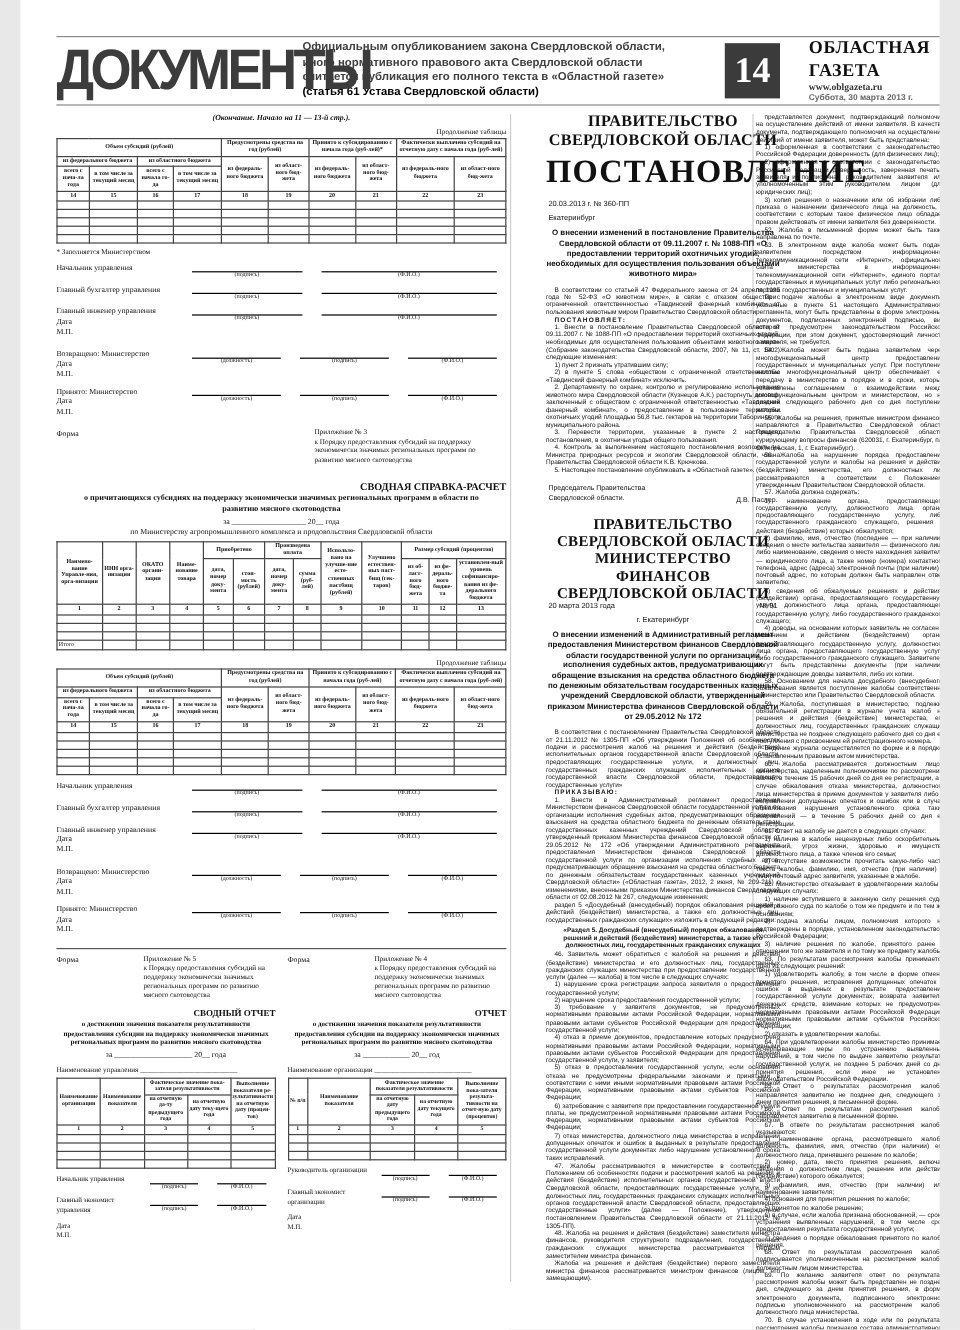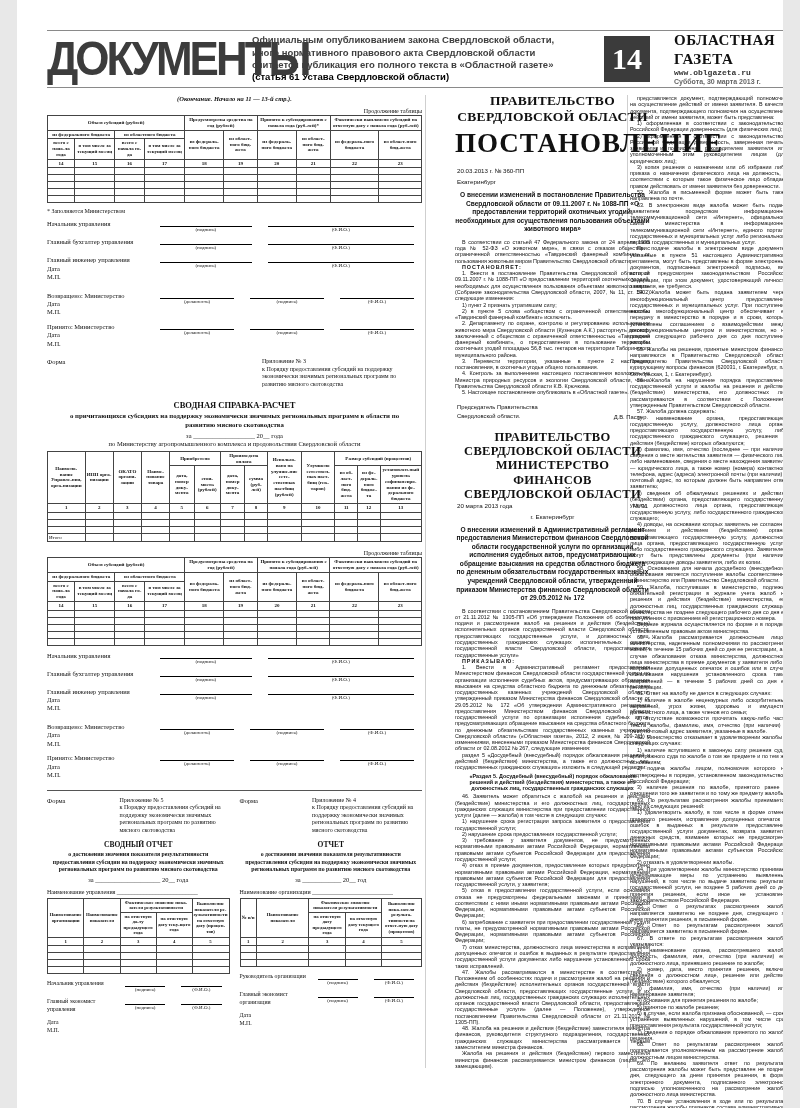--- a/index.html
+++ b/index.html
@@ -15,21 +15,21 @@
               letter-spacing:-3px; color:#3c3c3c; line-height:1; transform:scaleY(1.08);
               transform-origin:left center; width:205px; flex:0 0 205px; }
   .intro { width:330px; flex:0 0 330px; font-family:"Liberation Sans", sans-serif;
            font-size:9.5px; font-weight:bold; color:#3f3f3f; line-height:1.3; }
   .intro b { color:#000;text-align:center; }
   .pagebox { margin-left:22px; width:46px; height:46px; background:#3b3b3b; color:#fff;
              display:flex; align-items:center; justify-content:center;
              font-size:30px; font-weight:bold; flex:0 0 46px; }
   .paperinfo { margin-left:24px; line-height:1.25; }
   .papername { font-size:15px; font-weight:bold; letter-spacing:.5px; }
-  .website { font-family:Liberation Mono, monospace; font-size:8px; font-weight:bold; color:#333; }
+  .website { font-family:Liberation Serif, serif; font-size:8px; font-weight:bold; color:#333; }
   .issuedate { font-family:"Liberation Sans", sans-serif; font-size:7px; font-weight:bold; color:#666; }
 
   
   .col-left   { position:absolute; left:30px;  top:95px;  width:375px; }
   .col-mid    { position:absolute; left:438px; top:93px;  width:195px; }
   .col-right  { position:absolute; left:613px; top:95px;  width:157px; }
   .vrule { position:absolute; top:95px; bottom:40px; width:1px; background:#cfcfcf; }
 
   
   .cont-note { text-align:center; font-size:6.5px; font-weight:bold; font-style:italic; margin-bottom:6px; }
@@ -43,21 +43,21 @@
 
   .footnote { font-size:6px; margin-top:5px; }
   .sigblock { margin-top:2px; font-size:6.5px; }
   .sigrow { display:flex; align-items:flex-start; margin-top:6px; }
   .siglabel { width:105px; flex:0 0 105px; line-height:1.3; white-space:pre-line; }
   .sigline { flex:1; margin:0 8px; text-align:center; }
   .sigline .ul { display:block; border-bottom:0.6px solid #000; height:7px; }
   .sigline .cap { display:block; font-size:5px; }
   .formline { display:flex; justify-content:space-between; margin-top:10px; font-size:6.5px; }
   .appendix { width:160px; text-align:left; font-size:6px; line-height:1.25; }
-  .doc-form-title { text-align:center; font-weight:bold; font-size:8.5px; margin-top:12px; }
+  .doc-form-title { text-align:right; font-weight:bold; font-size:8.5px; margin-top:12px; }
   .doc-form-sub { text-align:center; font-weight:bold; font-size:6.8px; line-height:1.3; margin-top:2px; padding:0 10px; }
   .za-line { text-align:center; font-size:6.5px; margin-top:2px; }
   .min-line { text-align:center; font-size:6.5px; margin-top:1px; margin-bottom:4px; }
   .name-line { font-size:6px; margin:6px 0 3px 0; }
   .hr-split { border:none; border-top:1px solid #555; margin:10px 0 6px 0; }
   .bottom-split { display:flex; gap:10px; }
   .bottom-col { width:50%; }
   .bottom-col .doc-form-title { margin-top:6px; font-size:7.5px; }
   .bottom-col .doc-form-sub { font-size:5.8px; padding:0 2px; }
   .bottom-col td, .bottom-col th { font-size:4.8px; }

